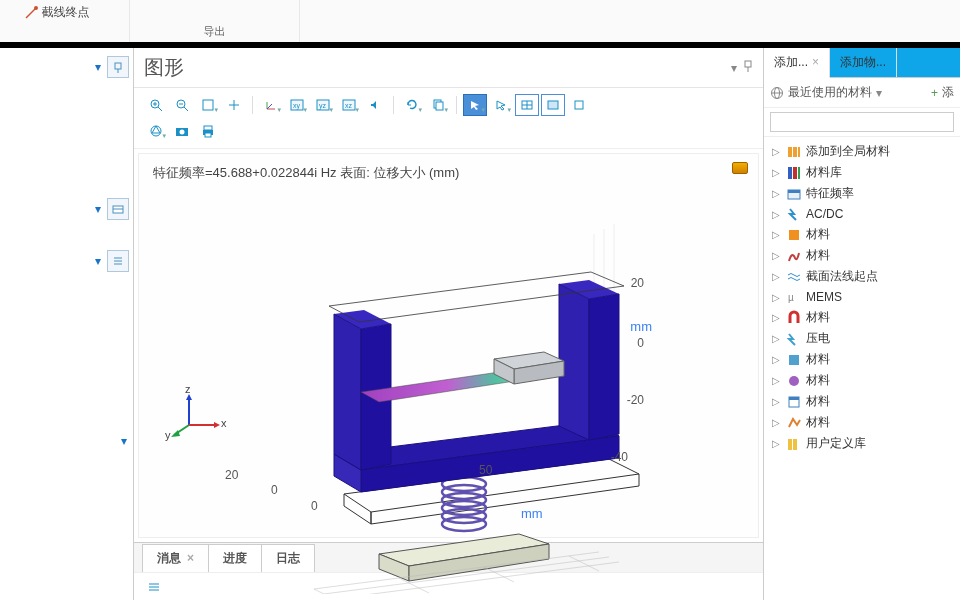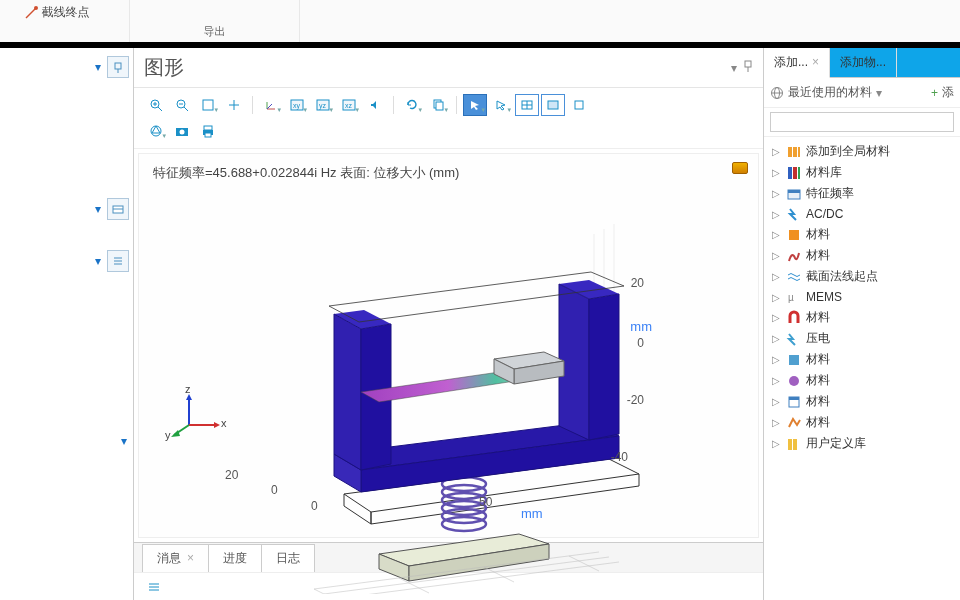--- a/index.html
+++ b/index.html
@@ -33,21 +33,21 @@
   .tbtn.blue-out { border:1px solid #4a90d9; }
 
   .graphics-area { flex: 1; position: relative; background: #fefefe; margin: 4px; border:1px solid #eee;padding-left:46px;}
   .plot-title { position: absolute; top: 10px; left: 14px; font-size: 13px; color: #444; }
   .plot-corner-ic { position:absolute; top:8px; right:10px; width:16px; height:12px; background:linear-gradient(#f0b000,#d08000); border:1px solid #a06000; border-radius:2px;}
   .axes-triad { position: absolute; left: 30px; bottom: 90px; font-size: 11px; }
   .axis-tick { position: absolute; font-size: 12px; color: #555; margin-top: 44px; }
   .unit-lbl { position: absolute; font-size: 13px; color: #3b82f6; }
 
   .bottom-tabs { height: 30px; border-top: 1px solid #ccc; display: flex; align-items: center; padding-left: 8px; gap: 0; background:#f5f5f5;}
-  .btab { padding: 5px 14px; font-size: 12px; color: #555; cursor: pointer; background:#fff; border:1px solid #ccc; border-bottom:none; margin-right:-1px;}
+  .btab { padding: 5px 14px; font-size: 12px; color: #555; cursor: pointer; background:#fff; border:1px solid #ccc; border-bottom:none; margin-right:-1px;font-weight:bold;}
   .btab.active { background: #fefefe; }
   .btab .x { margin-left:6px; color:#aaa; }
   .bottom-bar2 { height: 28px; border-top:1px solid #eee; display:flex; align-items:center; padding-left:8px;}
 
   .right-col { width: 196px; background: #fff; display:flex; flex-direction:column;}
   .right-tabs { display: flex; border-bottom: 1px solid #ccc; background:#0ea5e9;text-align:right;}
   .rtab { padding: 6px 10px; font-size: 12px; cursor: pointer; border-right:1px solid #ddd;}
   .rtab.active { background: #fff; border-bottom:1px solid #fff; margin-bottom:-1px;}
   .rtab .x { margin-left:4px; color:#aaa; }
   .right-sub { padding: 6px 6px; border-bottom: 1px solid #eee; font-size: 12px; color: #555; display:flex; align-items:center; gap:4px;}
@@ -322,21 +322,21 @@
       <span class="axis-tick" style="right:114px; top:78px;">20</span>
       <span class="axis-tick" style="right:114px; top:138px;">0</span>
       <span class="axis-tick" style="right:114px; top:195px;">-20</span>
       <span class="axis-tick" style="right:130px; top:252px;">-40</span>
       <span class="unit-lbl" style="right:106px; top:165px;">mm</span>
 
       <span class="axis-tick" style="left:86px; bottom:55px;">20</span>
       <span class="axis-tick" style="left:132px; bottom:40px;">0</span>
 
       <span class="axis-tick" style="left:172px; bottom:24px;">0</span>
-      <span class="axis-tick" style="left:340px; bottom:28px;">50</span>
+      <span class="axis-tick" style="left:340px; bottom:60px;">50</span>
       <span class="unit-lbl" style="left:382px; bottom:16px;">mm</span>
 
       <div class="axes-triad">
         <svg width="60" height="60">
           <line x1="20" y1="40" x2="20" y2="12" stroke="#2040d0" stroke-width="2"></line>
             <path d="M17 15 L20 9 L23 15 Z" fill="#2040d0"></path>
           <line x1="20" y1="40" x2="48" y2="40" stroke="#d03030" stroke-width="2"></line>
             <path d="M45 37 L51 40 L45 43 Z" fill="#d03030"></path>
           <line x1="20" y1="40" x2="5" y2="50" stroke="#20a040" stroke-width="2"></line>
             <path d="M9 45 L2 52 L11 51 Z" fill="#20a040"></path>

